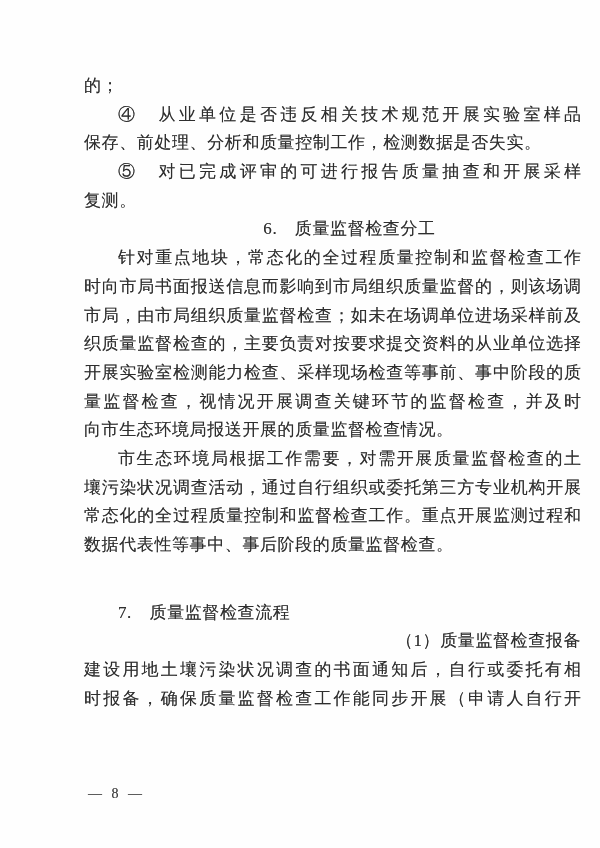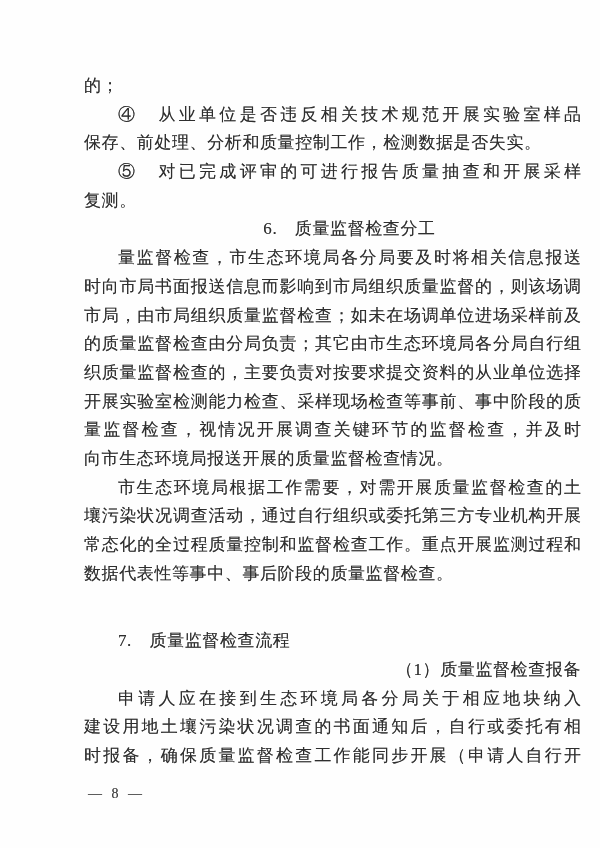--- a/index.html
+++ b/index.html
@@ -53,32 +53,30 @@
 <body>
 
 <div class="page">
   <div class="text-block">
       <div class="line">的；</div>
       <div class="line fill" style="text-indent: 2em;">④　从业单位是否违反相关技术规范开展实验室样品</div>
       <div class="line">保存、前处理、分析和质量控制工作，检测数据是否失实。</div>
       <div class="line fill" style="text-indent: 2em;">⑤　对已完成评审的可进行报告质量抽查和开展采样</div>
       <div class="line">复测。</div>
       <div class="line" style="text-indent: 2em; text-align: center;">6.　质量监督检查分工</div>
-      <div class="line fill" style="text-indent: 2em;">量监督检查，市生态环境局各分局要及时将相关信息报送</div>
+      <div class="line fill" style="text-indent: 2em;">针对重点地块，常态化的全过程质量控制和监督检查工作</div>
       <div class="line fill">时向市局书面报送信息而影响到市局组织质量监督的，则该场调</div>
       <div class="line fill">市局，由市局组织质量监督检查；如未在场调单位进场采样前及</div>
-      <div class="line fill">的质量监督检查由分局负责；其它由市生态环境局各分局自行组</div>
       <div class="line fill">织质量监督检查的，主要负责对按要求提交资料的从业单位选择</div>
       <div class="line fill">开展实验室检测能力检查、采样现场检查等事前、事中阶段的质</div>
       <div class="line fill">量监督检查，视情况开展调查关键环节的监督检查，并及时</div>
       <div class="line">向市生态环境局报送开展的质量监督检查情况。</div>
       <div class="line fill" style="text-indent: 2em;">市生态环境局根据工作需要，对需开展质量监督检查的土</div>
       <div class="line fill">壤污染状况调查活动，通过自行组织或委托第三方专业机构开展</div>
       <div class="line fill">常态化的全过程质量控制和监督检查工作。重点开展监测过程和</div>
       <div class="line">数据代表性等事中、事后阶段的质量监督检查。</div>
       <div class="line" style="text-indent: 2em; margin-top: 39px;">7.　质量监督检查流程</div>
       <div class="line" style="text-indent: 1.5em; text-align: right;">（1）质量监督检查报备</div>
-      <div class="line fill" style="text-indent: 2em;">申请人应在接到生态环境局各分局关于相应地块纳入</div>
       <div class="line fill">建设用地土壤污染状况调查的书面通知后，自行或委托有相</div>
       <div class="line fill">时报备，确保质量监督检查工作能同步开展（申请人自行开</div>
     </div>
   <div class="page-footer">— 8 —</div>
 </div>
 
 </body></html>

